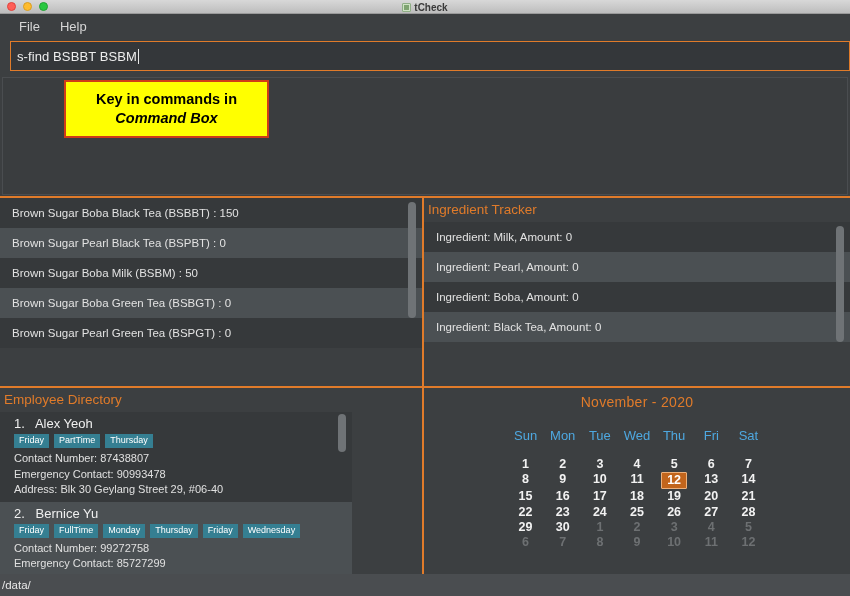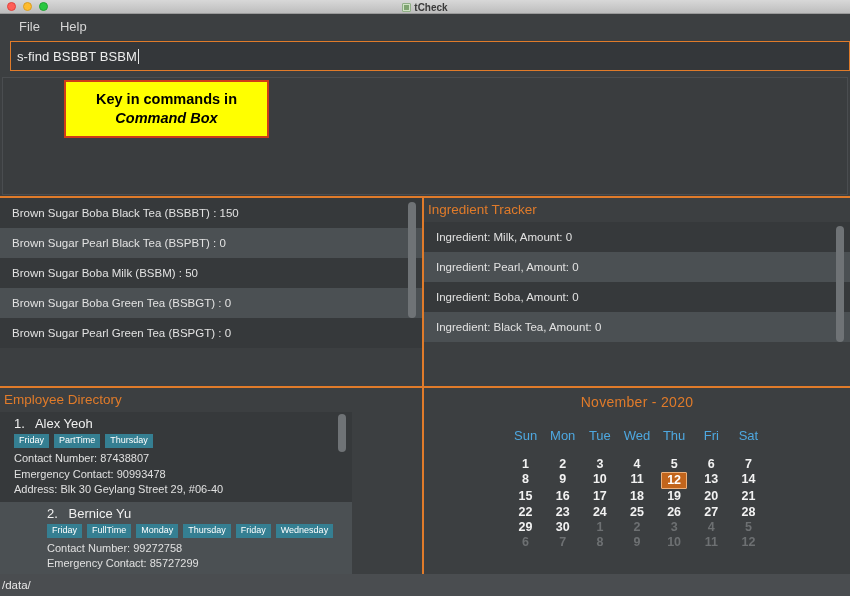--- a/index.html
+++ b/index.html
@@ -99,21 +99,21 @@
     position: absolute; top: 0; right: 6px; width: 8px;
     background: transparent;
   }
   .sbthumb {
     position: absolute; width: 8px; border-radius: 4px; background: #6f7376;
   }
 
   
   .emp-item { padding: 4px 0 4px 0; }
   .emp-item.odd  { background: #36393b; }
-  .emp-item.even { background: #4b5053; padding-left: 33px; }
+  .emp-item.even { background: #4b5053; }
   .emp-name {
     font-size: 13px; color: #f0f0f0; padding-left: 14px; margin-bottom: 3px;
   }
   .emp-name .idx { display: inline-block; min-width: 18px; }
   .tags { display: flex; gap: 5px; padding-left: 14px; margin-bottom: 3px; flex-wrap: wrap; }
   .tag {
     background: #357f92; color: #ffffff; font-size: 9px;
     padding: 2px 5px 2px 5px; border-radius: 0; line-height: 1.1;
   }
   .emp-line {

